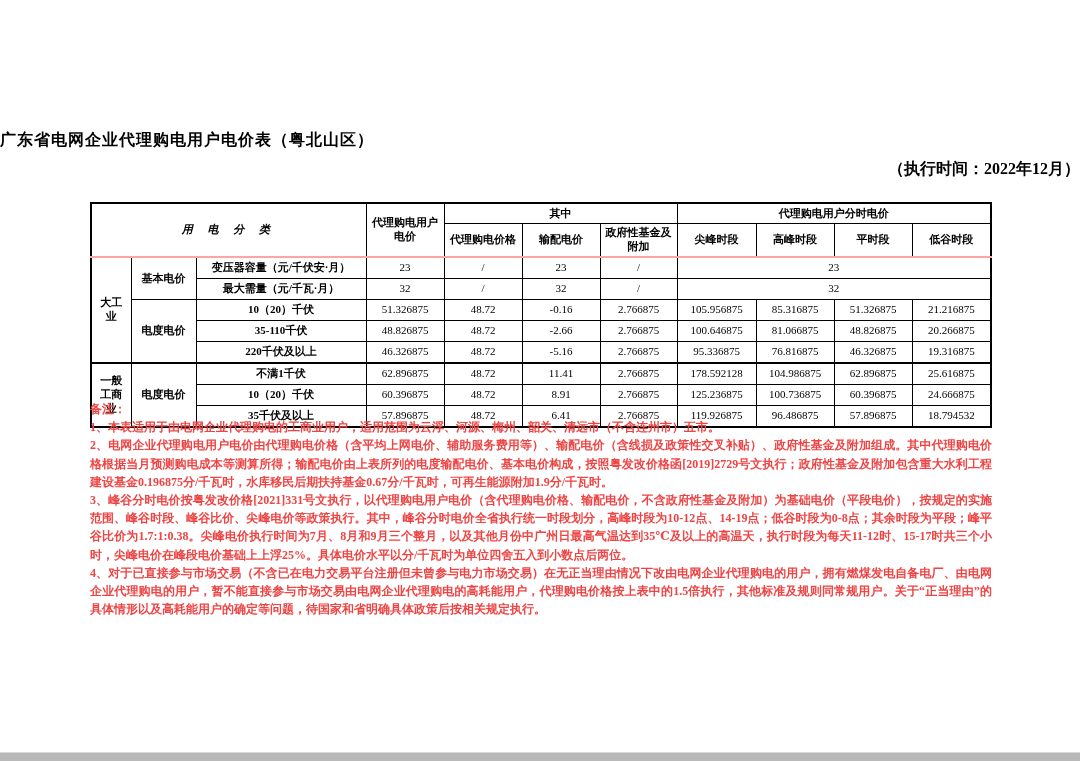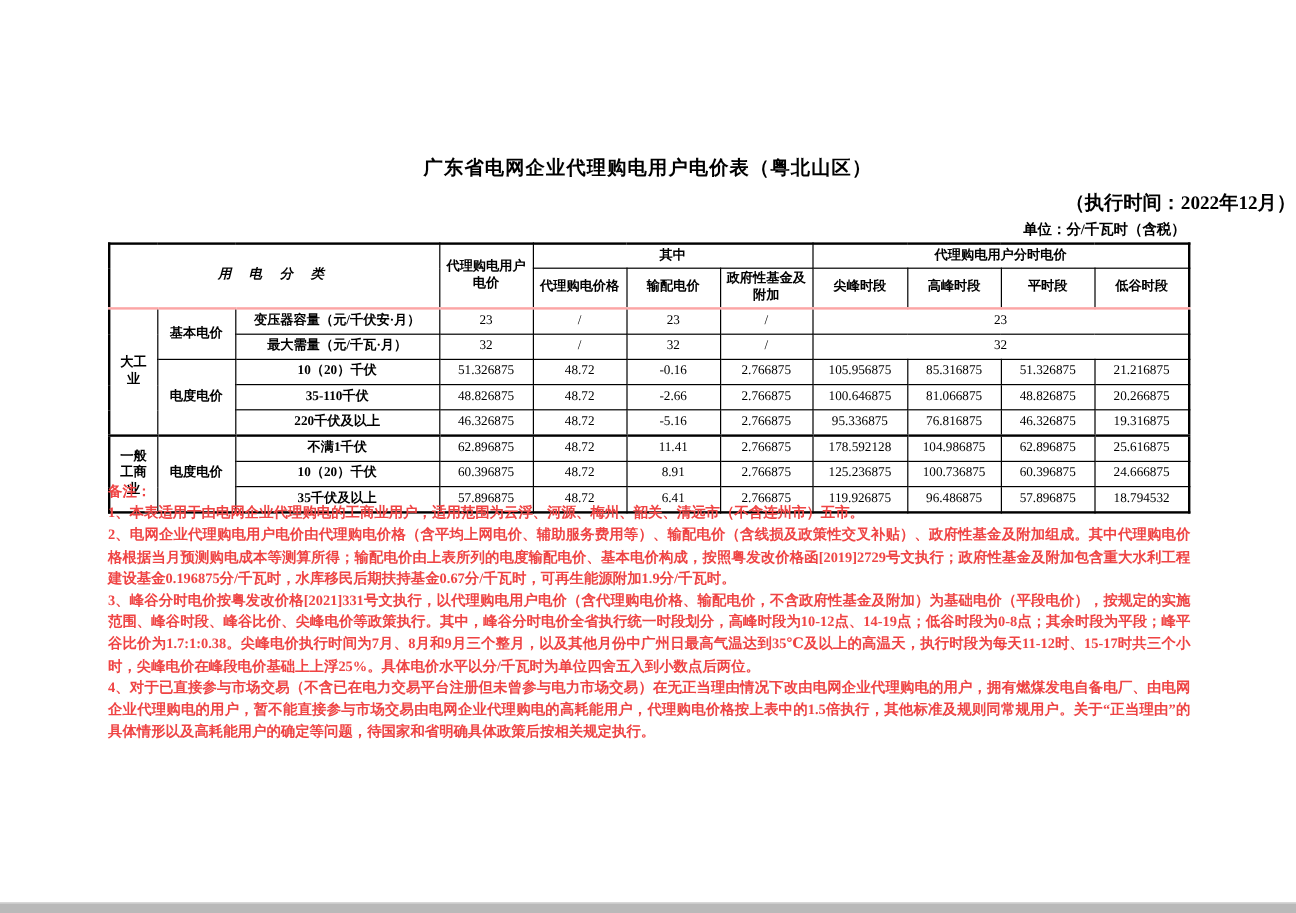--- a/index.html
+++ b/index.html
@@ -1,21 +1,21 @@
 <!DOCTYPE html>
 <html><head>
 <meta charset="utf-8">
 <style>
   html,body{margin:0;padding:0;background:#fff;}
   .page{
     position:relative;width:1080px;height:761px;background:#ffffff;overflow:hidden;
     font-family:"Liberation Serif","DejaVu Serif",serif;color:#000;
   }
   .title{
-    position:absolute;top:130px;left:0;width:1080px;text-align:center;
+    position:absolute;top:130px;left:0;width:1080px;text-align:left;
     font-size:16px;font-weight:bold;letter-spacing:1px;
   }
   .subtitle{
     position:absolute;top:159px;left:0;width:1080px;text-align:right;
     font-size:16px;font-weight:bold;
   }
   .unit{
     position:absolute;top:183px;left:90px;width:898px;text-align:right;
     font-size:12px;font-weight:bold;
   }
@@ -46,21 +46,20 @@
     background:#b9b9b9;border-top:1px solid #d9d9d9;
   }
 </style>
 </head>
 <body>
 
 <div class="page">
 
   <div class="title">广东省电网企业代理购电用户电价表（粤北山区）</div>
   <div class="subtitle">（执行时间：2022年12月）</div>
-  <div class="unit">单位：分/千瓦时（含税）</div>
 
   <div class="tablewrap">
     <table class="price">
       <colgroup>
           <col style="width: 40px;">
           <col style="width: 65px;">
           <col style="width: 170px;">
           <col style="width: 78px;">
           <col style="width: 78px;">
           <col style="width: 78px;">

